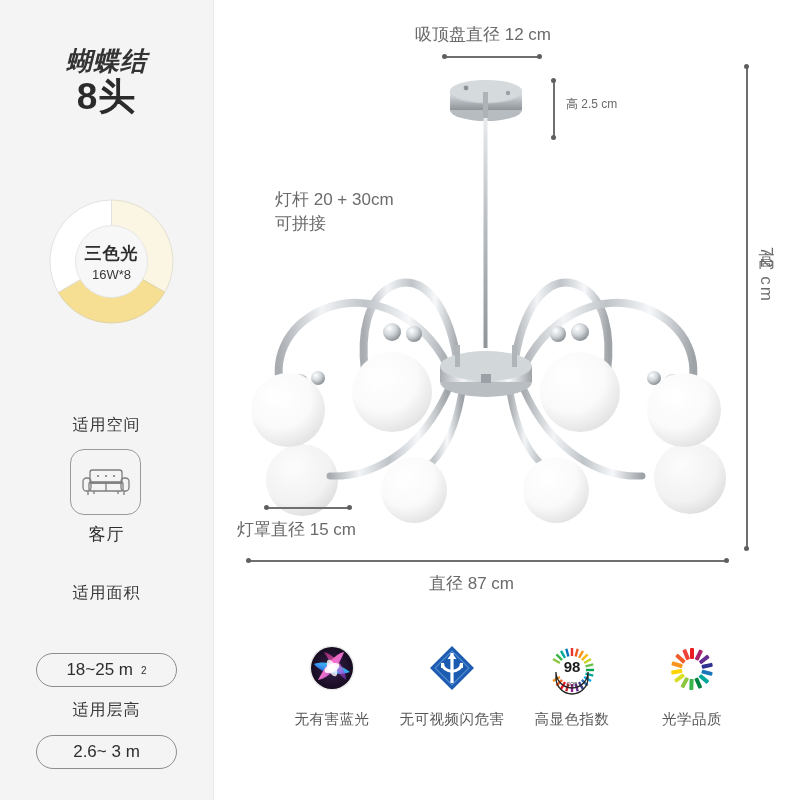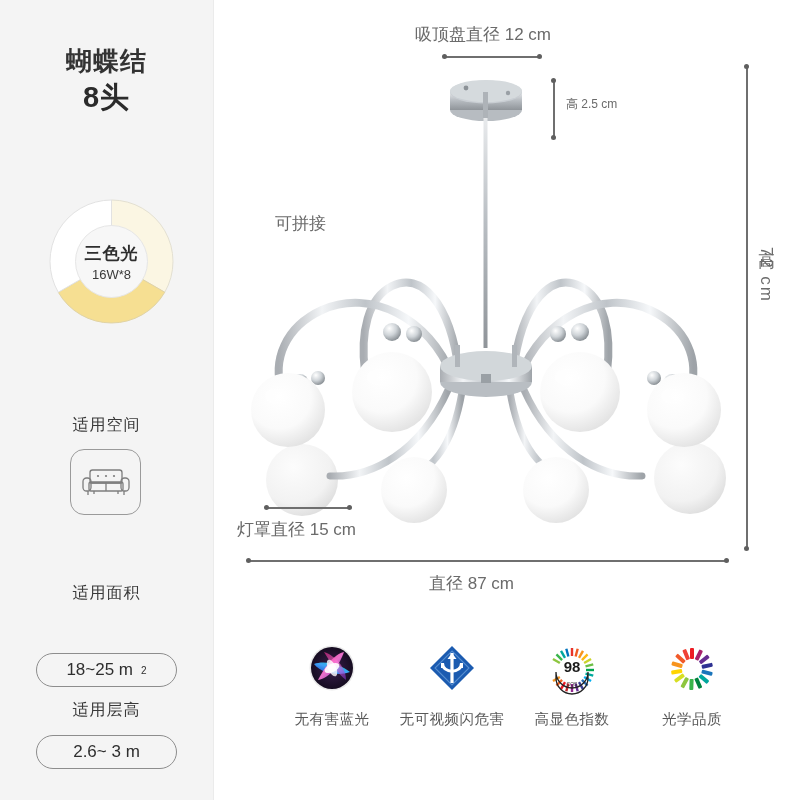--- a/index.html
+++ b/index.html
@@ -19,24 +19,24 @@
   }
   .sidebar-divider {
     position: absolute; left: 213px; top: 0;
     width: 1px; height: 800px; background: #ebebeb;
   }
   .title-block {
     position: absolute; left: 0; top: 44px; width: 213px; text-align: center;
   }
   .title-main {
     font-size: 26px; font-weight: bold; color: #333333;
-    letter-spacing: 1px; line-height: 34px;
+    letter-spacing: 1px; line-height: 34px; font-style: italic;
   }
   .title-sub {
-    font-size: 29px; font-weight: bold; color: #2b2b2b;
+    font-size: 37px; font-weight: bold; color: #2b2b2b;
     line-height: 38px; letter-spacing: 1px;
   }
 
   
   .donut-wrap { position: absolute; left: 46px; top: 196px; width: 131px; height: 131px; }
   .donut-label {
     position: absolute; left: 0; top: 0; width: 131px; height: 131px;
     display: flex; flex-direction: column; align-items: center; justify-content: center;
     pointer-events: none;
   }
@@ -143,20 +143,21 @@
         <rect x="41" y="15" width="8" height="13" rx="3.5"></rect>
         <rect x="9" y="19" width="34" height="9" rx="2"></rect>
         <path d="M26 19 v9"></path>
         <path d="M8 28 v4 M44 28 v4 M14 28 v3 M38 28 v3"></path>
       </g>
       <circle cx="18" cy="13" r="1.1" fill="#7d7d7d"></circle>
       <circle cx="26" cy="13" r="1.1" fill="#7d7d7d"></circle>
       <circle cx="34" cy="13" r="1.1" fill="#7d7d7d"></circle>
     </svg>
   </div>
+  <div class="space-name">客厅</div>
 
   <div class="field-title" style="top:583px;">适用面积</div>
   <div class="pill" style="top:653px;gap:8px;">
     <span>18~25 m</span>
       <sup>2</sup>
   </div>
 
   <div class="field-title" style="top:700px;">适用层高</div>
   <div class="pill" style="top:735px;">
     <span>2.6~ 3 m</span>
@@ -273,20 +274,21 @@
   <div class="dim-label" style="left:415px; top:23px; font-size:17px;">吸顶盘直径 12 cm</div>
   <div class="dim-line-h" style="left:444px; top:56px; width:96px;"></div>
   <div class="dot" style="left:442px; top:54px;"></div>
   <div class="dot" style="left:537px; top:54px;"></div>
 
   <div class="dim-line-v" style="left:553px; top:80px; height:58px;"></div>
   <div class="dot" style="left:551px; top:78px;"></div>
   <div class="dot" style="left:551px; top:135px;"></div>
   <div class="dim-label" style="left:566px; top:96px; font-size:12px;">高 2.5 cm</div>
 
+  <div class="dim-label" style="left:275px; top:188px; font-size:17px;">灯杆 20 + 30cm</div>
   <div class="dim-label" style="left:275px; top:212px; font-size:17px;">可拼接</div>
 
   <div class="dim-line-v" style="left:746px; top:66px; height:483px;"></div>
   <div class="dot" style="left:744px; top:64px;"></div>
   <div class="dot" style="left:744px; top:546px;"></div>
   <div class="dim-label vertical-text" style="left:755px; top:238px; font-size:17px;">高 72 cm</div>
 
   <div class="dim-line-h" style="left:266px; top:507px; width:84px;"></div>
   <div class="dot" style="left:264px; top:505px;"></div>
   <div class="dot" style="left:347px; top:505px;"></div>

